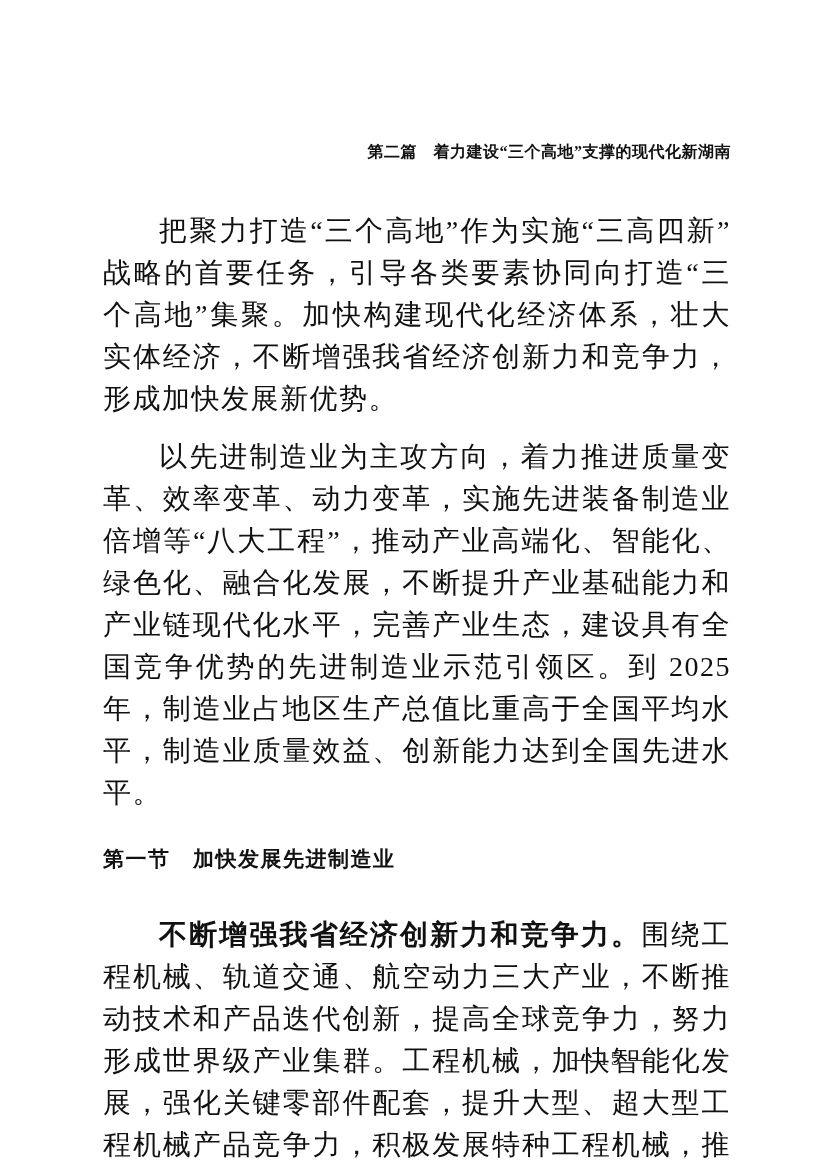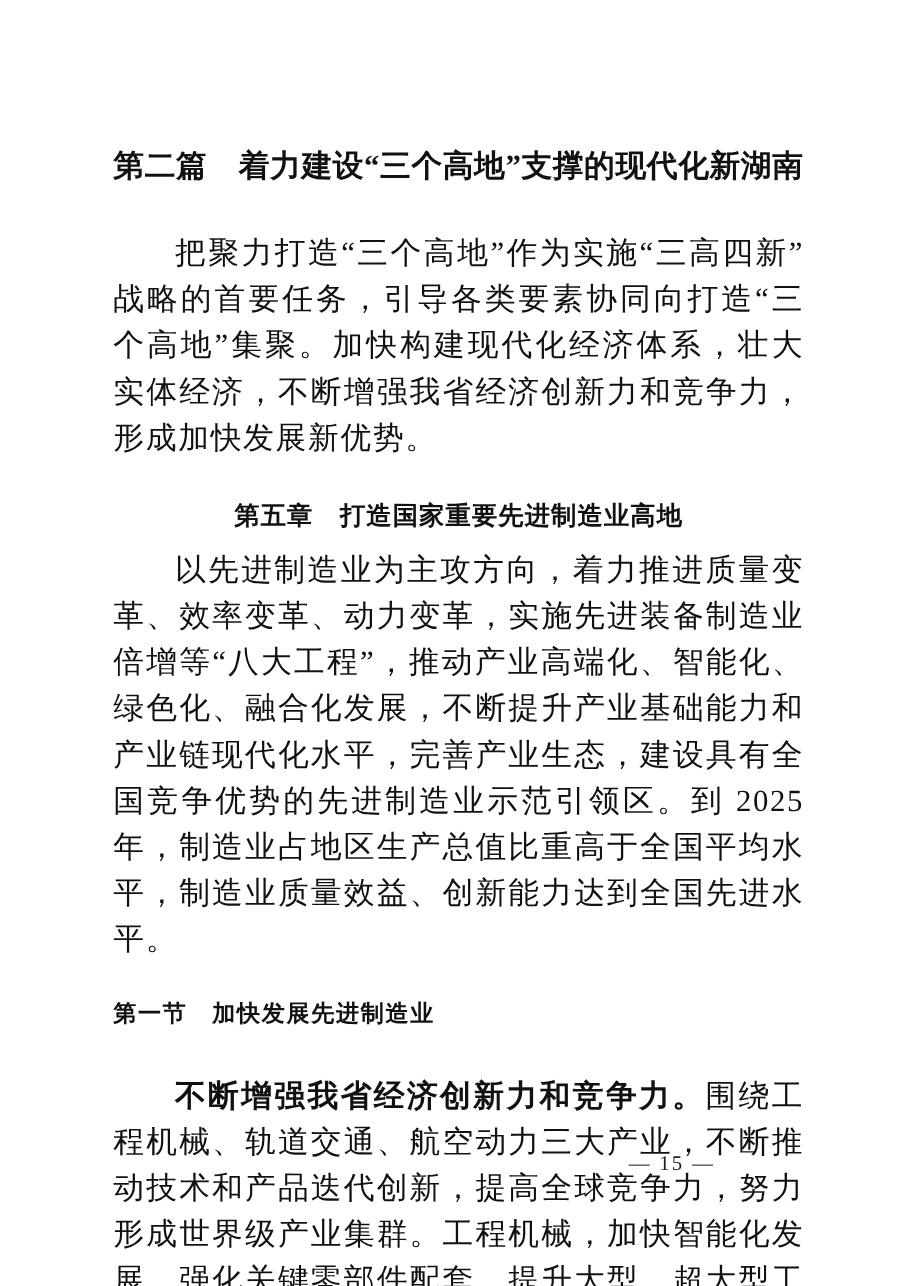--- a/index.html
+++ b/index.html
@@ -21,23 +21,23 @@
     overflow: hidden;
   }
   .content {
     position: absolute;
     left: 103px;
     top: 0;
     width: 628px;
   }
   .part-title {
     margin: 138px 0 0 0;
-    font-size: 28px;
+    font-size: 16px;
     font-weight: bold;
-    text-align: left;
+    text-align: right;
     line-height: 28px;
     letter-spacing: 0.5px;
     white-space: nowrap;
   }
   .para {
     margin: 0;
     font-size: 28px;
     line-height: 42px;
     text-align: justify;
     text-justify: inter-character;
@@ -85,21 +85,20 @@
 </head>
 <body>
 
 <div class="page">
   <div class="content">
 
     <h1 class="part-title">第二篇　着力建设“三个高地”支撑的现代化新湖南</h1>
 
     <p class="para intro-para">把聚力打造“三个高地”作为实施“三高四新”战略的首要任务，引导各类要素协同向打造“三个高地”集聚。加快构建现代化经济体系，壮大实体经济，不断增强我省经济创新力和竞争力，形成加快发展新优势。</p>
 
-    <h2 class="chapter-title">第五章　打造国家重要先进制造业高地</h2>
 
     <p class="para chapter-para">以先进制造业为主攻方向，着力推进质量变革、效率变革、动力变革，实施先进装备制造业倍增等“八大工程”，推动产业高端化、智能化、绿色化、融合化发展，不断提升产业基础能力和产业链现代化水平，完善产业生态，建设具有全国竞争优势的先进制造业示范引领区。到 2025 年，制造业占地区生产总值比重高于全国平均水平，制造业质量效益、创新能力达到全国先进水平。</p>
 
     <h3 class="section-title">第一节　加快发展先进制造业</h3>
 
     <p class="para body-para"><span class="lead">不断增强我省经济创新力和竞争力。</span><span>围绕工程机械、轨道交通、航空动力三大产业，不断推动技术和产品迭代创新，提高全球竞争力，努力形成世界级产业集群。工程机械，加快智能化发展，强化关键零部件配套，提升大型、超大型工程机械产品竞争力，积极发展特种工程机械，推动主导优势产品迈入世界一流</span></p>
 
   </div>
 
   <div class="footer">

